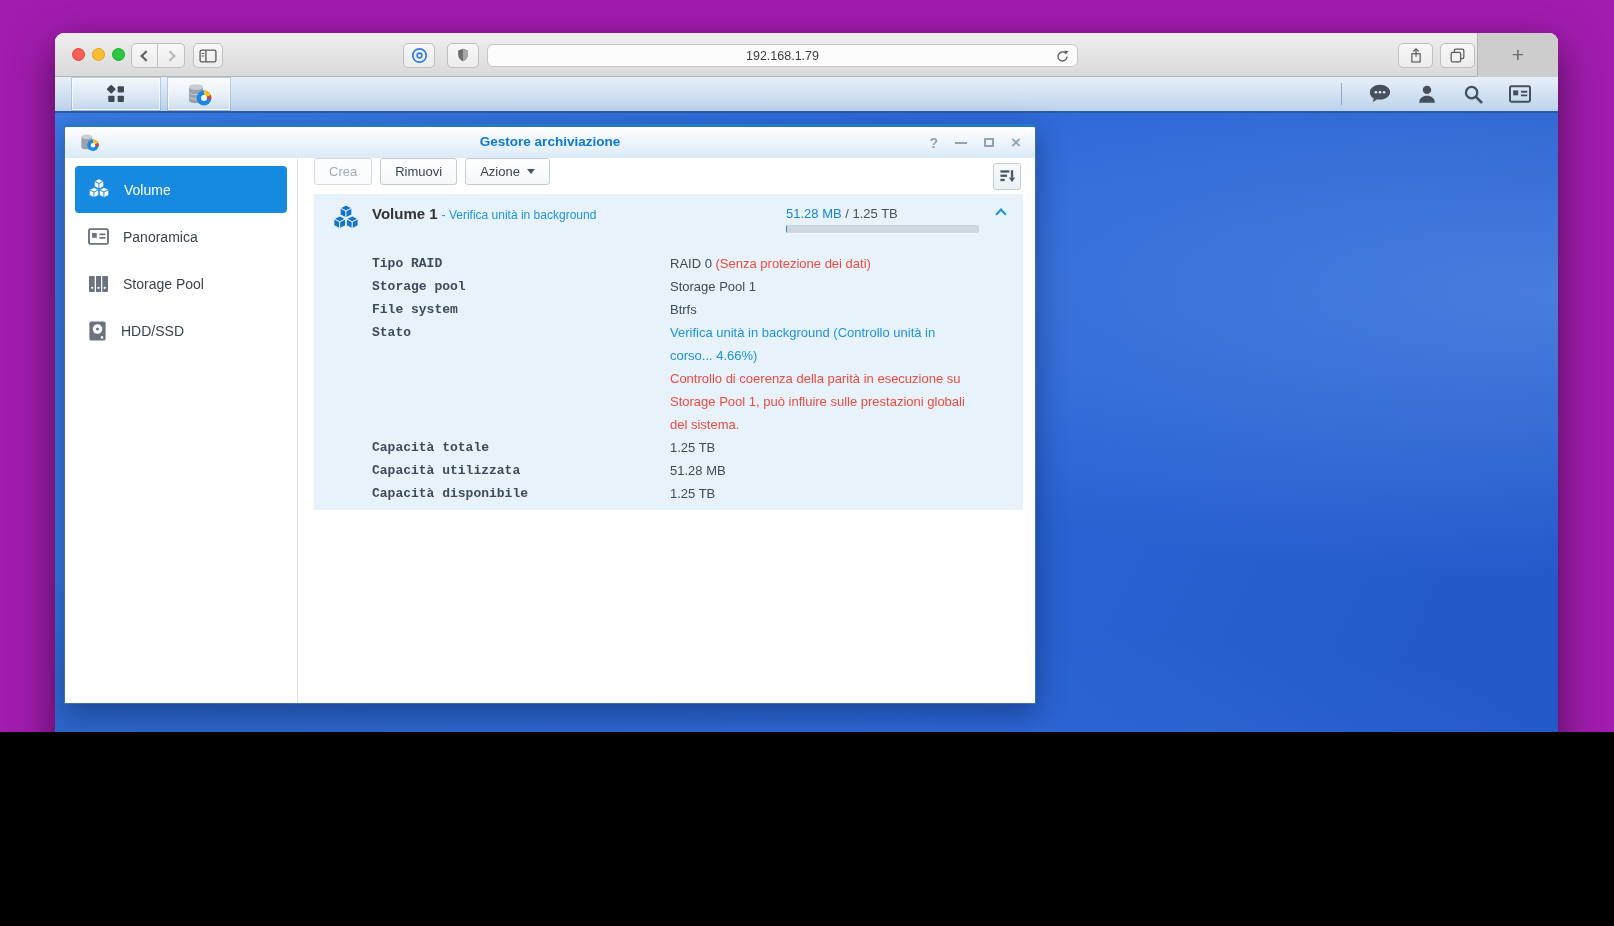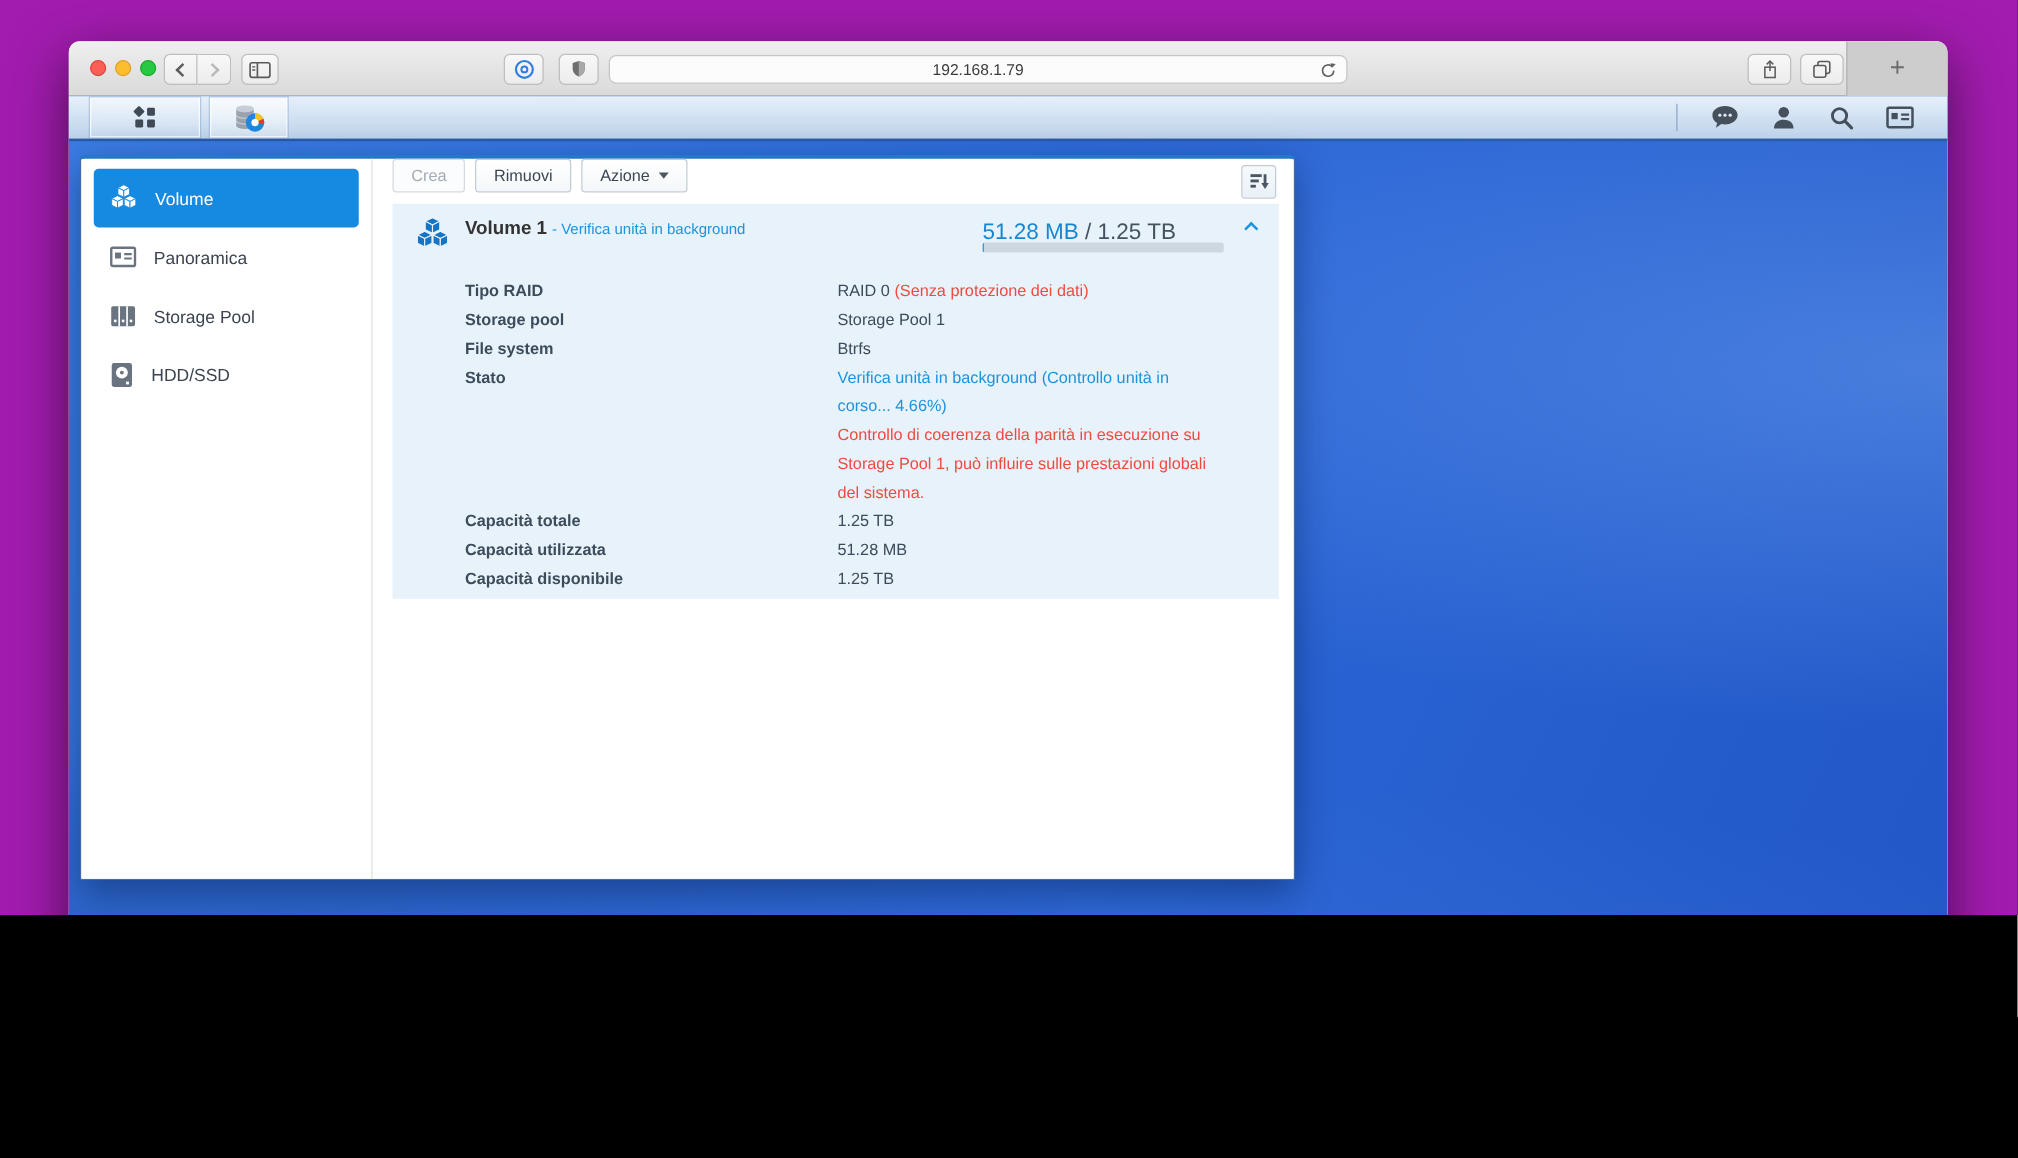--- a/index.html
+++ b/index.html
@@ -79,29 +79,29 @@
   .caret-down{width:0;height:0;border-left:4px solid transparent;border-right:4px solid transparent;
               border-top:5px solid #4a5663;}
   .btn.iconbtn{position:absolute;right:14px;top:5px;width:28px;padding:0;justify-content:center;
                background:linear-gradient(#f6fafd,#eaf1f7);}
 
   .vol-panel{margin:0 12px 0 16px;height:316px;background:#e7f2fb;position:relative;}
   .vol-head{position:relative;height:50px;}
   .cubes{position:absolute;left:17px;top:10px;}
   .vol-name{position:absolute;left:58px;top:11px;font-size:15px;font-weight:bold;color:#333;}
   .vol-suffix{font-size:12px;font-weight:normal;color:#1d93de;margin-left:4px;}
-  .usage{position:absolute;left:472px;top:12px;font-size:18px;color:#46525f;}
+  .usage{position:absolute;left:472px;top:12px;font-size:13px;color:#46525f;}
   .usage .used{color:#1887d2;}
   .pbar{position:absolute;left:472px;top:31px;width:193px;height:8px;background:#cdd7df;border-radius:2px;overflow:hidden;}
   .pfill{height:100%;width:1px;background:#1887d2;}
   .vol-chevron{position:absolute;right:18px;top:16px;}
 
   .details{padding:8px 0 0 58px;}
   .drow{display:flex;font-size:13px;line-height:23px;color:#3d4c5a;}
-  .dlabel{width:298px;font-weight:bold;flex:0 0 298px;}
+  .dlabel{width:298px;font-weight:bold;flex:0 0 298px;font-family:Liberation Mono, monospace;}
   .dvalue{width:300px;}
   .txt-red{color:#ee4b40;}
   .txt-blue{color:#1d93de;}
   .dvalue p{margin:0;}
 
   
   svg{display:block;}
   .cubes-on-blue polygon{fill:#ffffff;stroke:#1689e0;stroke-width:1.1;}
   .cubes-on-light polygon{fill:#1574c4;stroke:#e7f2fb;stroke-width:1.1;}
 </style>
@@ -225,20 +225,39 @@
               <rect x="2" y="2.5" width="22" height="17" rx="1.5" fill="none" stroke="#45505c" stroke-width="2.2"></rect>
               <rect x="5.5" y="7" width="5.5" height="5.5" fill="#45505c"></rect>
               <line x1="14" y1="8.5" x2="21" y2="8.5" stroke="#45505c" stroke-width="2"></line>
               <line x1="14" y1="12.5" x2="21" y2="12.5" stroke="#45505c" stroke-width="2"></line>
             </svg>
           </span>
         </div>
       </div>
 
       <div class="app-window">
+        <div class="titlebar">
+          <span class="appicon">
+            <svg width="21" height="21" viewBox="0 0 27 27">
+              <ellipse cx="10" cy="6" rx="7" ry="2.7" fill="#c7cdd6"></ellipse>
+              <path d="M3,6 v13.5 a7,2.7 0 0 0 14,0 V6 a7,2.7 0 0 1 -14,0 Z" fill="#9aa2ad"></path>
+              <circle cx="18" cy="17" r="7.4" fill="#1e88e0"></circle>
+              <path d="M18,17 L18,9.6 A7.4,7.4 0 0 1 24.8,14.2 Z" fill="#f6c21c"></path>
+              <path d="M18,17 L24.8,14.2 A7.4,7.4 0 0 1 25.2,18.6 Z" fill="#e23d2e"></path>
+              <circle cx="18" cy="17" r="2.9" fill="#ffffff"></circle>
+            </svg>
+          </span>
+          <div class="wtitle">Gestore archiviazione</div>
+          <div class="wcontrols">
+            <span class="wc help">?</span>
+            <span class="wc min"></span>
+            <span class="wc max"></span>
+            <span class="wc close">×</span>
+          </div>
+        </div>
 
         <div class="app-body">
 
           <div class="sidebar">
             <div class="side-item selected">
               <svg class="cubes-on-blue" width="24" height="23" viewBox="0 0 36 34">
                 <polygon points="18,1 25,4.5 18,8 11,4.5"></polygon>
                 <polygon points="11,4.5 18,8 18,16 11,12.5"></polygon>
                 <polygon points="25,4.5 18,8 18,16 25,12.5"></polygon>
                 <polygon points="10.5,14 17.5,17.5 10.5,21 3.5,17.5"></polygon>

